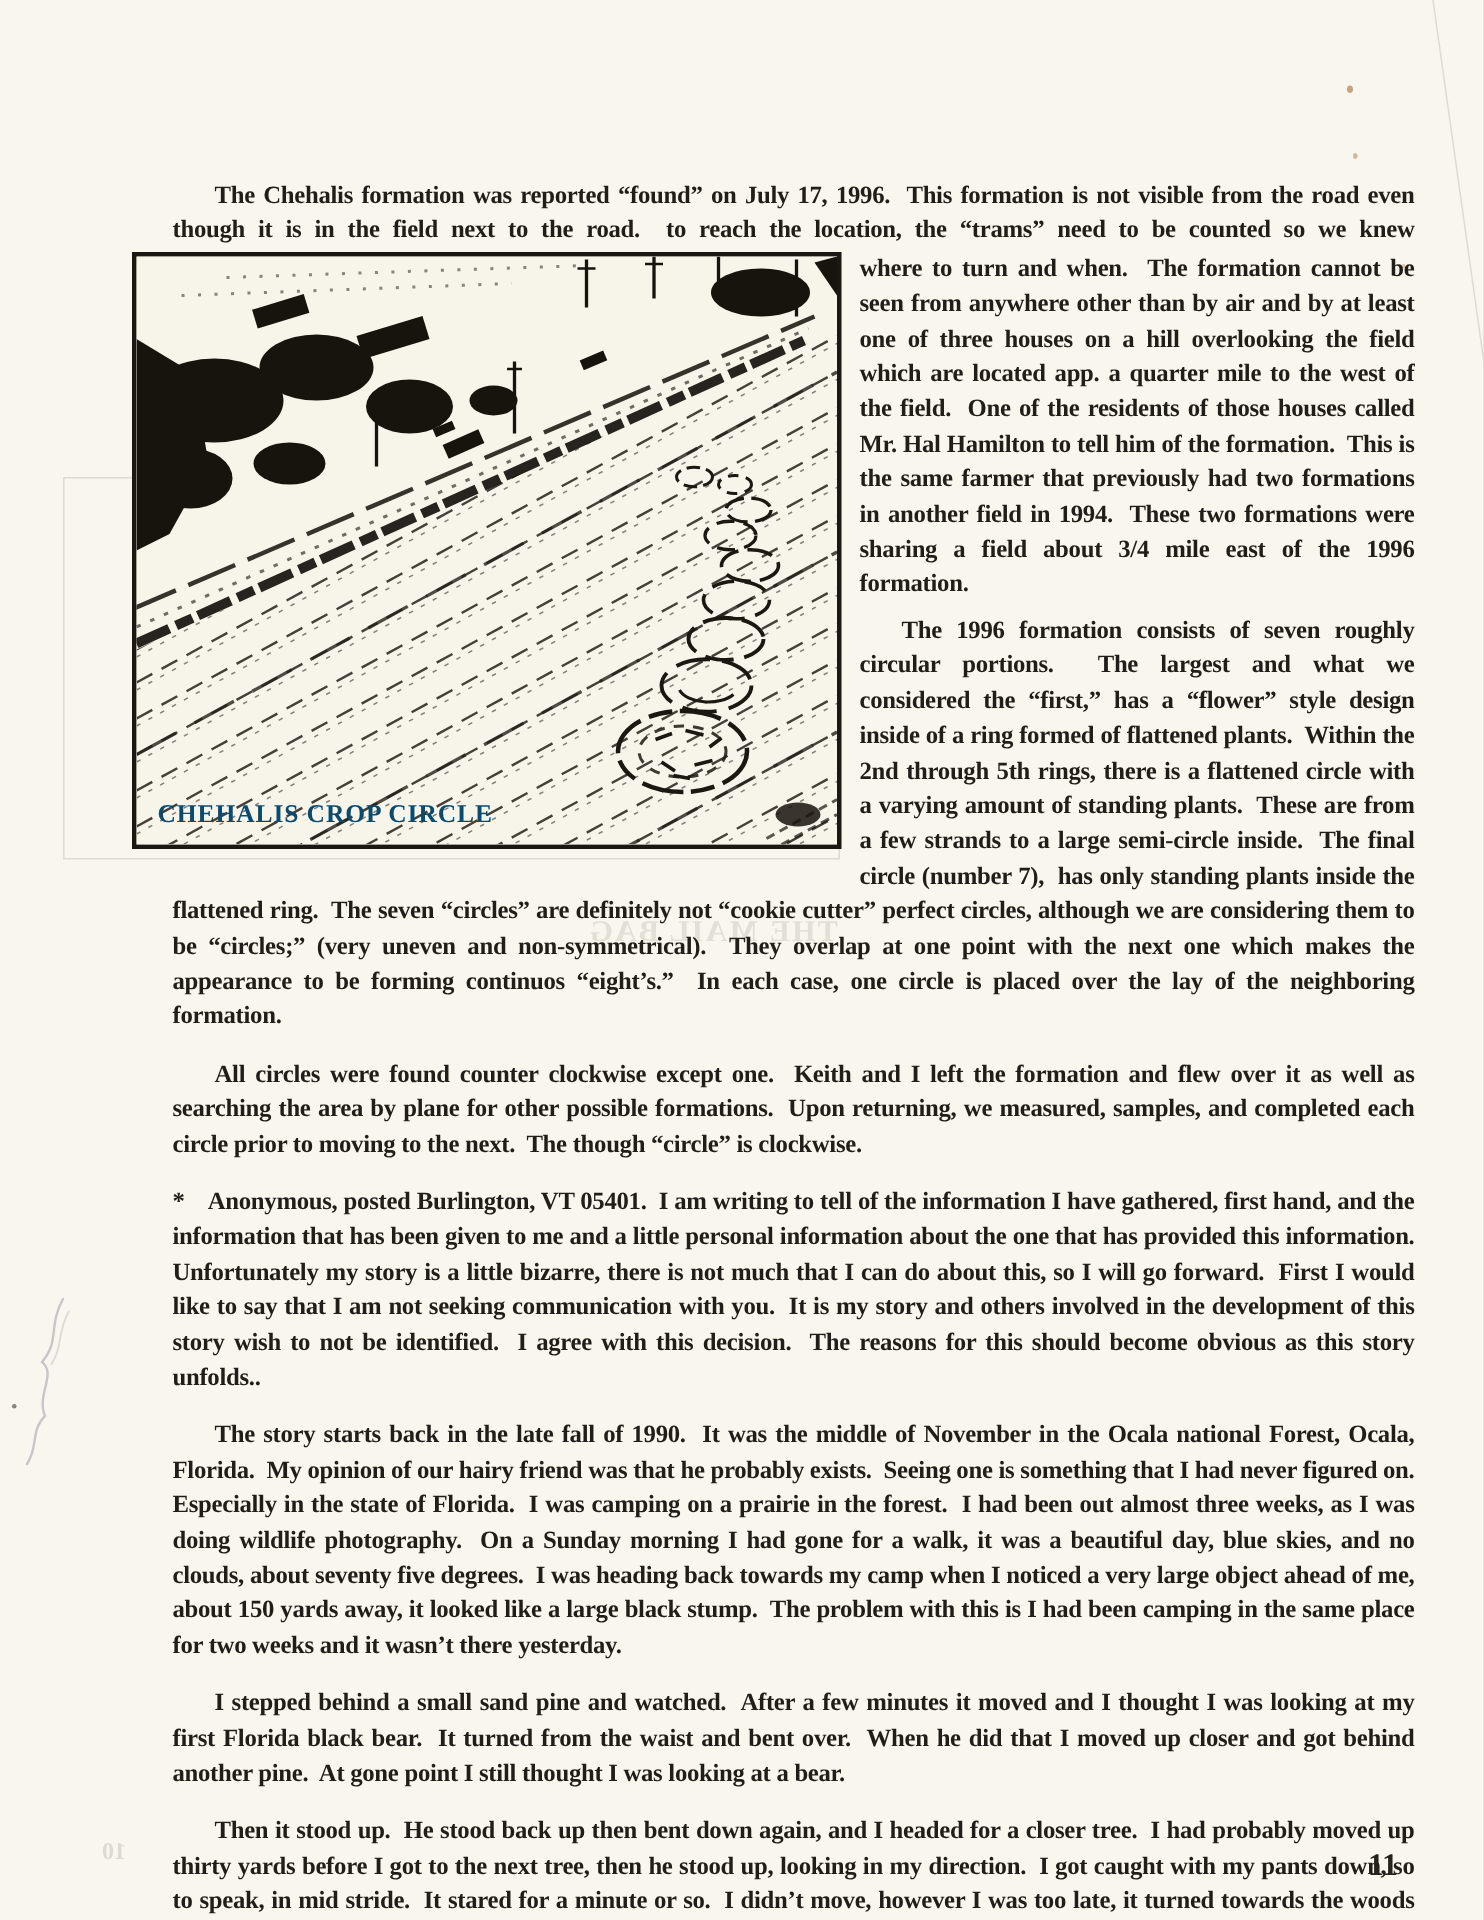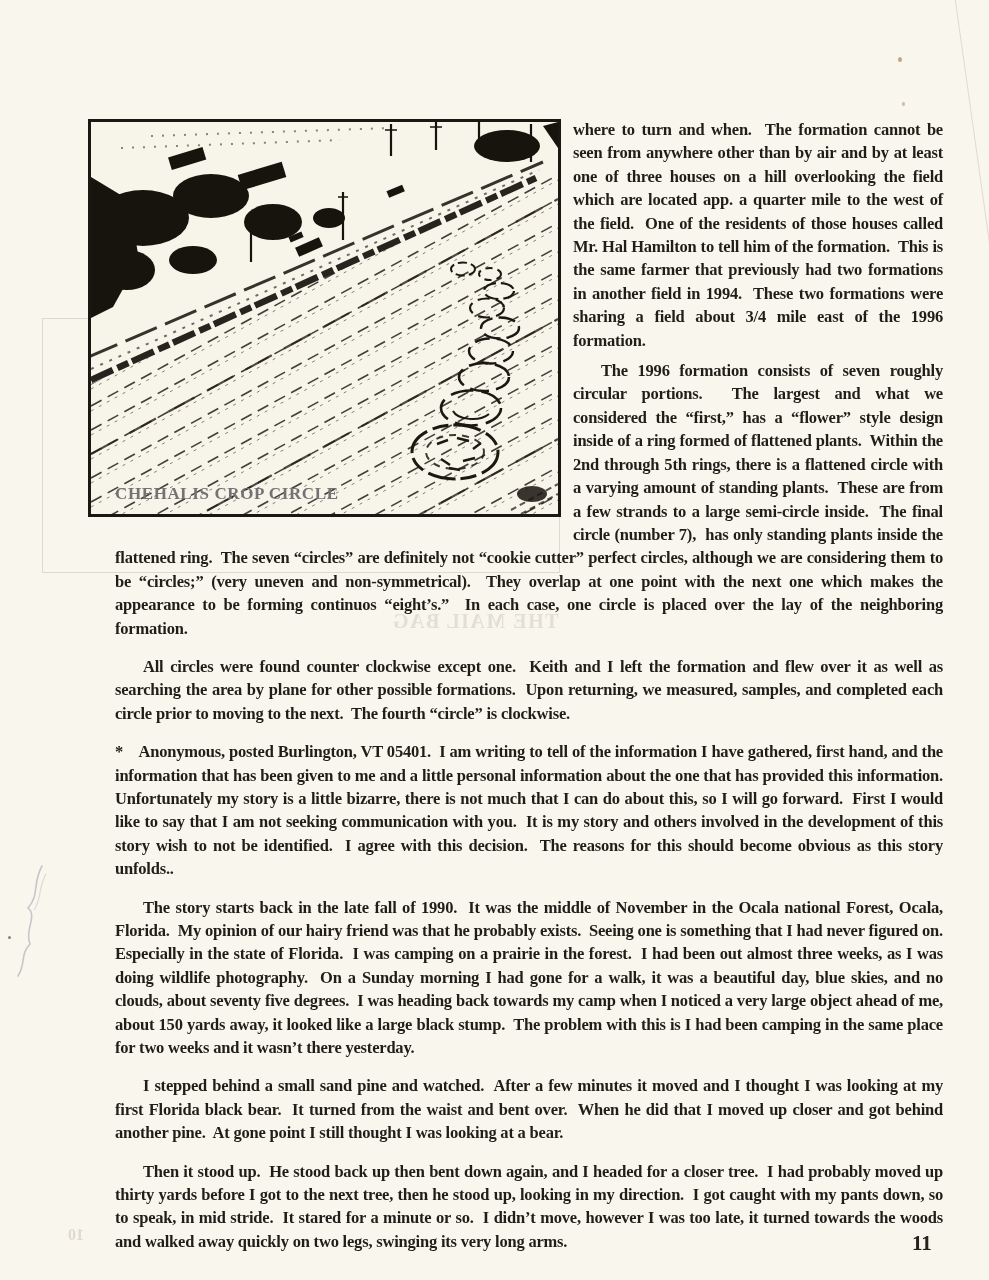--- a/index.html
+++ b/index.html
@@ -26,23 +26,23 @@
   .photo{
     float:left;position:relative;
     width:467px;height:392px;
     margin:1px 12px 6px -27px;
     border:3px solid #1b1813;
     background:#f7f4ea;
     z-index:3;
   }
   .photo svg{display:block;}
   .caption{
-    position:absolute;left:24px;bottom:10px;
+    position:absolute;left:14px;bottom:10px;
     font-weight:700;font-size:17px;letter-spacing:.6px;
-    color:#737373;white-space:nowrap;
+    color:#0c4a6e;white-space:nowrap;
   }
   
   .bleed-box{
     position:absolute;left:42px;top:318px;width:516px;height:253px;
     border:1px solid rgba(125,118,100,.22);z-index:1;
   }
   .ghost-title{
     position:absolute;left:358px;top:610px;width:234px;
     text-align:center;transform:scaleX(-1);
     font-weight:700;font-size:20px;letter-spacing:1.5px;
@@ -82,20 +82,21 @@
   <div class="speck s2"></div>
   <div class="speck s3"></div>
   <div class="speck inkdot"></div>
   <svg class="margin-note" width="46" height="130" viewBox="0 0 46 130">
     <path d="M34 8 C24 26 32 36 20 50 C30 58 16 72 22 86 C12 96 18 106 10 118" fill="none" stroke="rgba(125,115,140,.38)" stroke-width="1.6" stroke-linecap="round"></path>
     <path d="M38 16 C30 30 34 40 26 52" fill="none" stroke="rgba(125,115,140,.22)" stroke-width="1.2"></path>
   </svg>
 
   <main class="body-text">
 
+    <p class="para indent jlast intro">The Chehalis formation was reported “found” on July 17, 1996.  This formation is not visible from the road even though it is in the field next to the road.  to reach the location, the “trams” need to be counted so we knew</p>
 
     <figure class="photo">
       <svg width="467" height="392" viewBox="0 0 467 392">
         <defs>
           <clipPath id="fieldClip">
               <polygon points="0,262 445,58 467,48 467,392 0,392"></polygon>
             </clipPath>
         </defs>
         <rect width="467" height="392" fill="#f7f4ea"></rect>
 
@@ -150,21 +151,21 @@
         </g>
 
         <ellipse cx="441" cy="372" rx="15" ry="8" fill="#17130d" opacity=".85"></ellipse>
         <path d="M420 388 L467 362 M430 392 L467 372" stroke="#17130d" stroke-width="2" stroke-dasharray="6 4" opacity=".7" fill="none"></path>
       </svg>
       <figcaption class="caption">CHEHALIS CROP CIRCLE</figcaption>
     </figure>
 
     <p class="para cont">where to turn and when.  The formation cannot be seen from anywhere other than by air and by at least one of three houses on a hill overlooking the field which are located app. a quarter mile to the west of the field.  One of the residents of those houses called Mr. Hal Hamilton to tell him of the formation.  This is the same farmer that previously had two formations in another field in 1994.  These two formations were sharing a field about 3/4 mile east of the 1996 formation.</p>
     <p class="para indent">The 1996 formation consists of seven roughly circular portions.  The largest and what we considered the “first,” has a “flower” style design inside of a ring formed of flattened plants.  Within the 2nd through 5th rings, there is a flattened circle with a varying amount of standing plants.  These are from a few strands to a large semi-circle inside.  The final circle (number 7),  has only standing plants inside the flattened ring.  The seven “circles” are definitely not “cookie cutter” perfect circles, although we are considering them to be “circles;” (very uneven and non-symmetrical).  They overlap at one point with the next one which makes the appearance to be forming continuos “eight’s.”  In each case, one circle is placed over the lay of the neighboring formation.</p>
-    <p class="para indent">All circles were found counter clockwise except one.  Keith and I left the formation and flew over it as well as searching the area by plane for other possible formations.  Upon returning, we measured, samples, and completed each circle prior to moving to the next.  The fourth “circle” is clockwise.</p>
+    <p class="para indent">All circles were found counter clockwise except one.  Keith and I left the formation and flew over it as well as searching the area by plane for other possible formations.  Upon returning, we measured, samples, and completed each circle prior to moving to the next.  The though “circle” is clockwise.</p>
     <p class="para">*    Anonymous, posted Burlington, VT 05401.  I am writing to tell of the information I have gathered, first hand, and the information that has been given to me and a little personal information about the one that has provided this information.  Unfortunately my story is a little bizarre, there is not much that I can do about this, so I will go forward.  First I would like to say that I am not seeking communication with you.  It is my story and others involved in the development of this story wish to not be identified.  I agree with this decision.  The reasons for this should become obvious as this story unfolds..</p>
     <p class="para indent">The story starts back in the late fall of 1990.  It was the middle of November in the Ocala national Forest, Ocala, Florida.  My opinion of our hairy friend was that he probably exists.  Seeing one is something that I had never figured on.  Especially in the state of Florida.  I was camping on a prairie in the forest.  I had been out almost three weeks, as I was doing wildlife photography.  On a Sunday morning I had gone for a walk, it was a beautiful day, blue skies, and no clouds, about seventy five degrees.  I was heading back towards my camp when I noticed a very large object ahead of me, about 150 yards away, it looked like a large black stump.  The problem with this is I had been camping in the same place for two weeks and it wasn’t there yesterday.</p>
     <p class="para indent">I stepped behind a small sand pine and watched.  After a few minutes it moved and I thought I was looking at my first Florida black bear.  It turned from the waist and bent over.  When he did that I moved up closer and got behind another pine.  At gone point I still thought I was looking at a bear.</p>
     <p class="para indent">Then it stood up.  He stood back up then bent down again, and I headed for a closer tree.  I had probably moved up thirty yards before I got to the next tree, then he stood up, looking in my direction.  I got caught with my pants down, so to speak, in mid stride.  It stared for a minute or so.  I didn’t move, however I was too late, it turned towards the woods and walked away quickly on two legs, swinging its very long arms.</p>
   </main>
 
   <div class="pageno">11</div>
 </div>
 
 </body></html>

